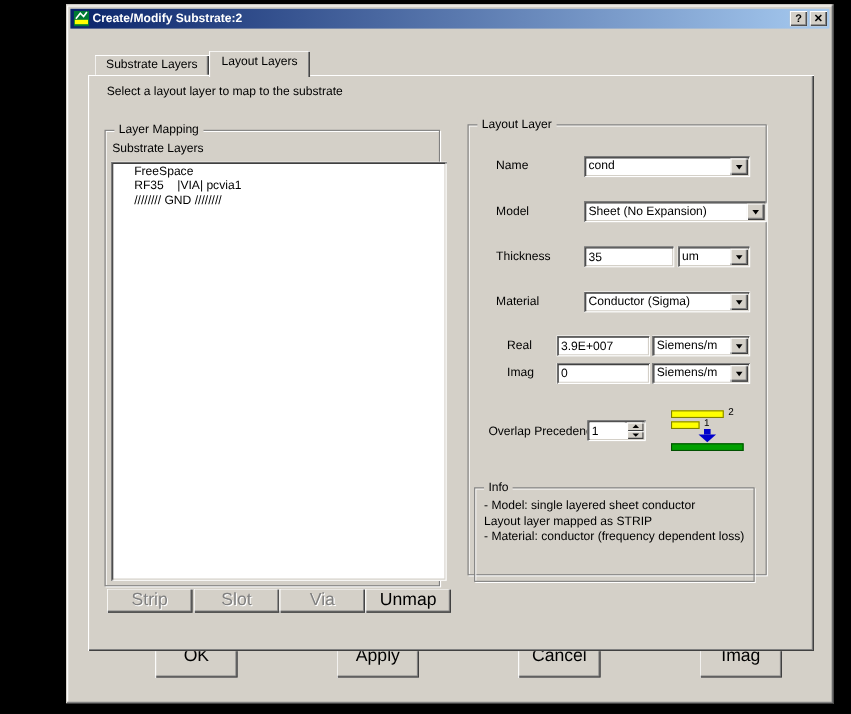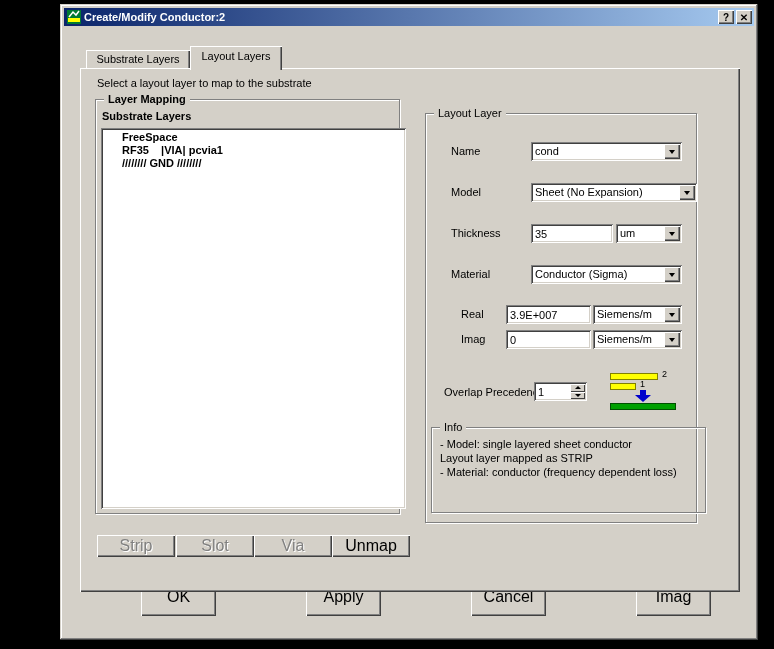--- a/index.html
+++ b/index.html
@@ -29,23 +29,23 @@
   .pane { position:absolute; left:20px; top:64px; width:660px; height:524px; background:#d4d0c8; z-index:2;
     box-shadow: inset 1px 1px 0 #ffffff, inset -1px -1px 0 #404040, inset -2px -2px 0 #808080; }
 
   .instruction { position:absolute; left:17px; top:9px; white-space:nowrap; }
 
   
   .group { position:absolute; border:1px solid #808080;
     box-shadow: 1px 1px 0 #ffffff, inset 1px 1px 0 #ffffff; }
   .group-caption { position:absolute; top:-7px; left:8px; background:#d4d0c8; padding:0 4px; line-height:13px; white-space:nowrap; }
 
-  #group-mapping { left:15px; top:31px; width:305px; height:415px;font-weight:bold; }
+  #group-mapping { left:15px; top:50px; width:305px; height:415px; }
   #group-layout  { left:345px; top:45px; width:272px; height:410px; }
-  #group-info    { left:5px; top:313px; width:275px; height:86px; }
+  #group-info    { left:5px; top:329px; width:255px; height:86px; }
 
   .list-label { position:absolute; left:6px; top:10px; }
   .sunken { background:#ffffff;
     box-shadow: inset 1px 1px 0 #808080, inset -1px -1px 0 #ffffff,
                 inset 2px 2px 0 #404040, inset -2px -2px 0 #d4d0c8; }
   .listbox { position:absolute; left:5px; top:28px; width:305px; height:381px; padding:3px 3px; overflow:hidden; }
   .list-item { line-height:13px; white-space:pre; }
   .list-item span { padding:0 18px; }
   .list-item.selected span { background:#c0c0c0; }
 
@@ -103,21 +103,21 @@
 <div id="dialog">
 
   <div class="titlebar">
     <div class="title-icon">
       <svg width="14" height="14" viewBox="0 0 14 14">
         <rect width="14" height="14" fill="#007a33"></rect>
         <rect x="1" y="8" width="12" height="4" fill="#ffff00"></rect>
         <path d="M2 7 L6 2 L9 5 L12 1" stroke="#ffffff" stroke-width="1.5" fill="none"></path>
       </svg>
     </div>
-    <span class="title-text">Create/Modify Conductor:2</span>
+    <span class="title-text">Create/Modify Substrate:2</span>
     <div class="tb-btn">
       <span>?</span>
     </div>
     <div class="tb-btn">
       <span>✕</span>
     </div>
   </div>
 
   <div class="tab" id="tab-substrate">Substrate Layers</div>
   <div class="tab" id="tab-layout">Layout Layers</div>

